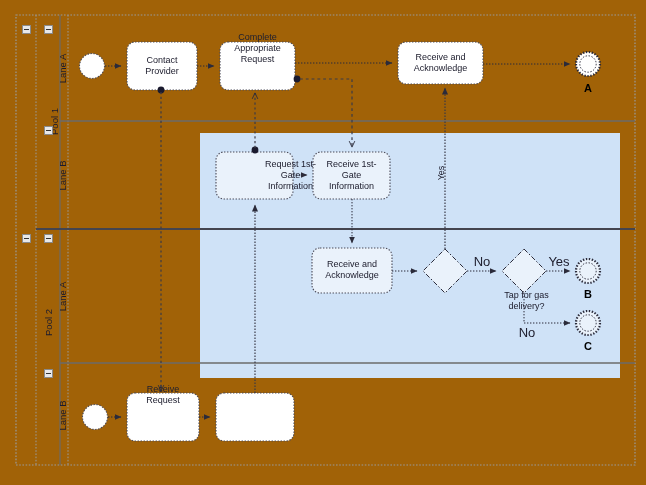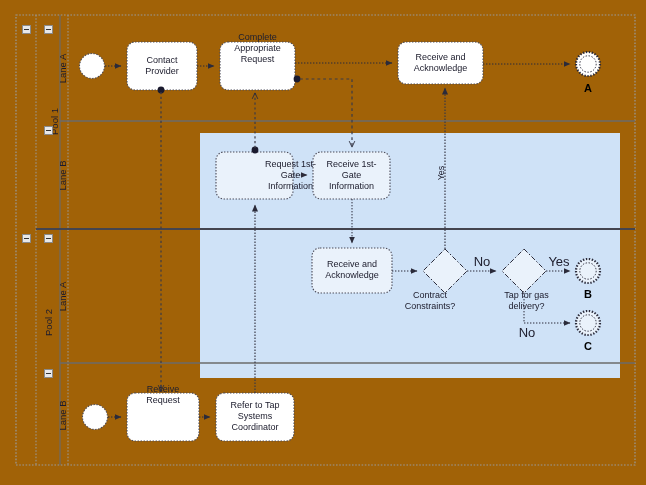--- a/index.html
+++ b/index.html
@@ -205,26 +205,21 @@
   <div class="txt task-label" style="left:216px; top:159px; width:77px;padding-left:36px;">Request 1st-
 Gate
 Information</div>
   <div class="txt task-label" style="left:313px; top:159px; width:77px;">Receive 1st-
 Gate
 Information</div>
   <div class="txt task-label" style="left:312px; top:259px; width:80px;">Receive and
 Acknowledge</div>
   <div class="txt task-label" style="left:127px; top:384px; width:72px;">Receive
 Request</div>
-  <div class="txt task-label" style="left:216px; top:400px; width:78px;">Refer to Tap
-Systems
-Coordinator</div>
-
-  <div class="txt gw-label" style="left:385px; top:290px; width:90px;">Contract
-Constraints?</div>
+
   <div class="txt gw-label" style="left:484px; top:290px; width:85px;">Tap for gas
 delivery?</div>
 
   <div class="vlabel" style="left:429px; top:168px; width:24px; text-align:center;">Yes</div>
   <div class="txt flow-label" style="left:467px; top:256px; width:30px;">No</div>
   <div class="txt flow-label" style="left:544px; top:256px; width:30px;">Yes</div>
   <div class="txt flow-label" style="left:512px; top:327px; width:30px;">No</div>
 
   <div class="txt end-label" style="left:573px; top:83px; width:30px;">A</div>
   <div class="txt end-label" style="left:573px; top:289px; width:30px;">B</div>

